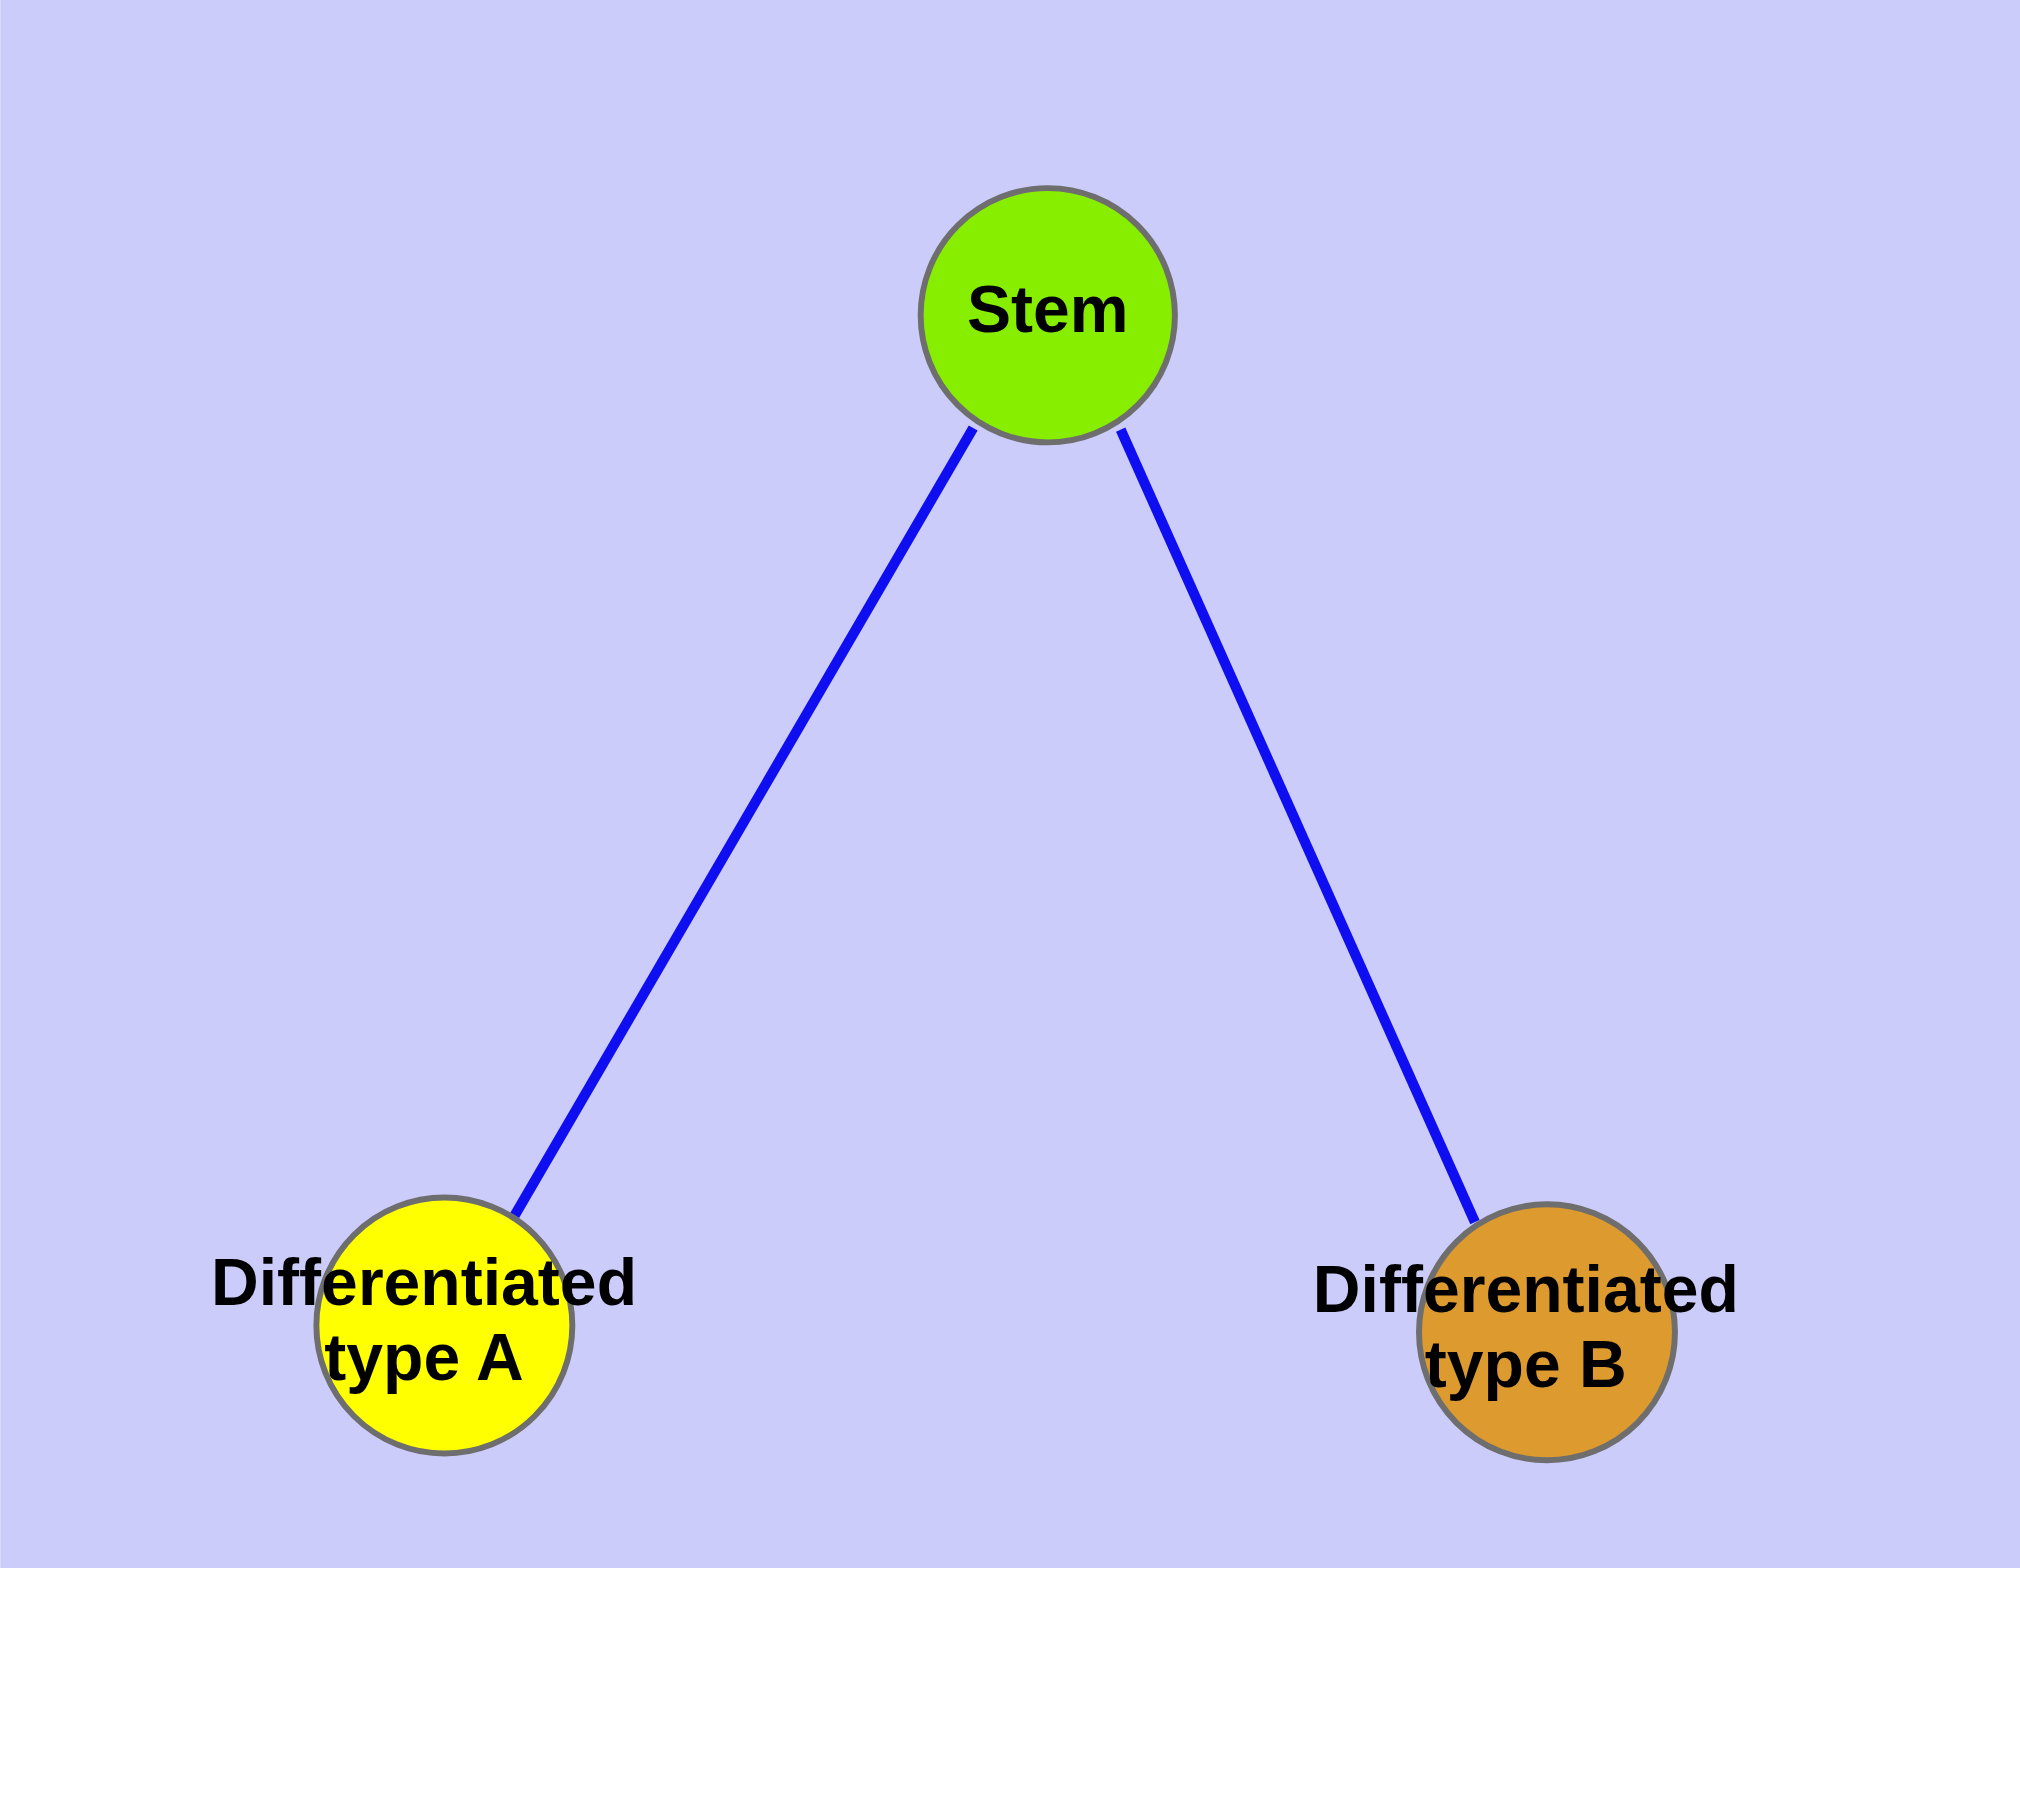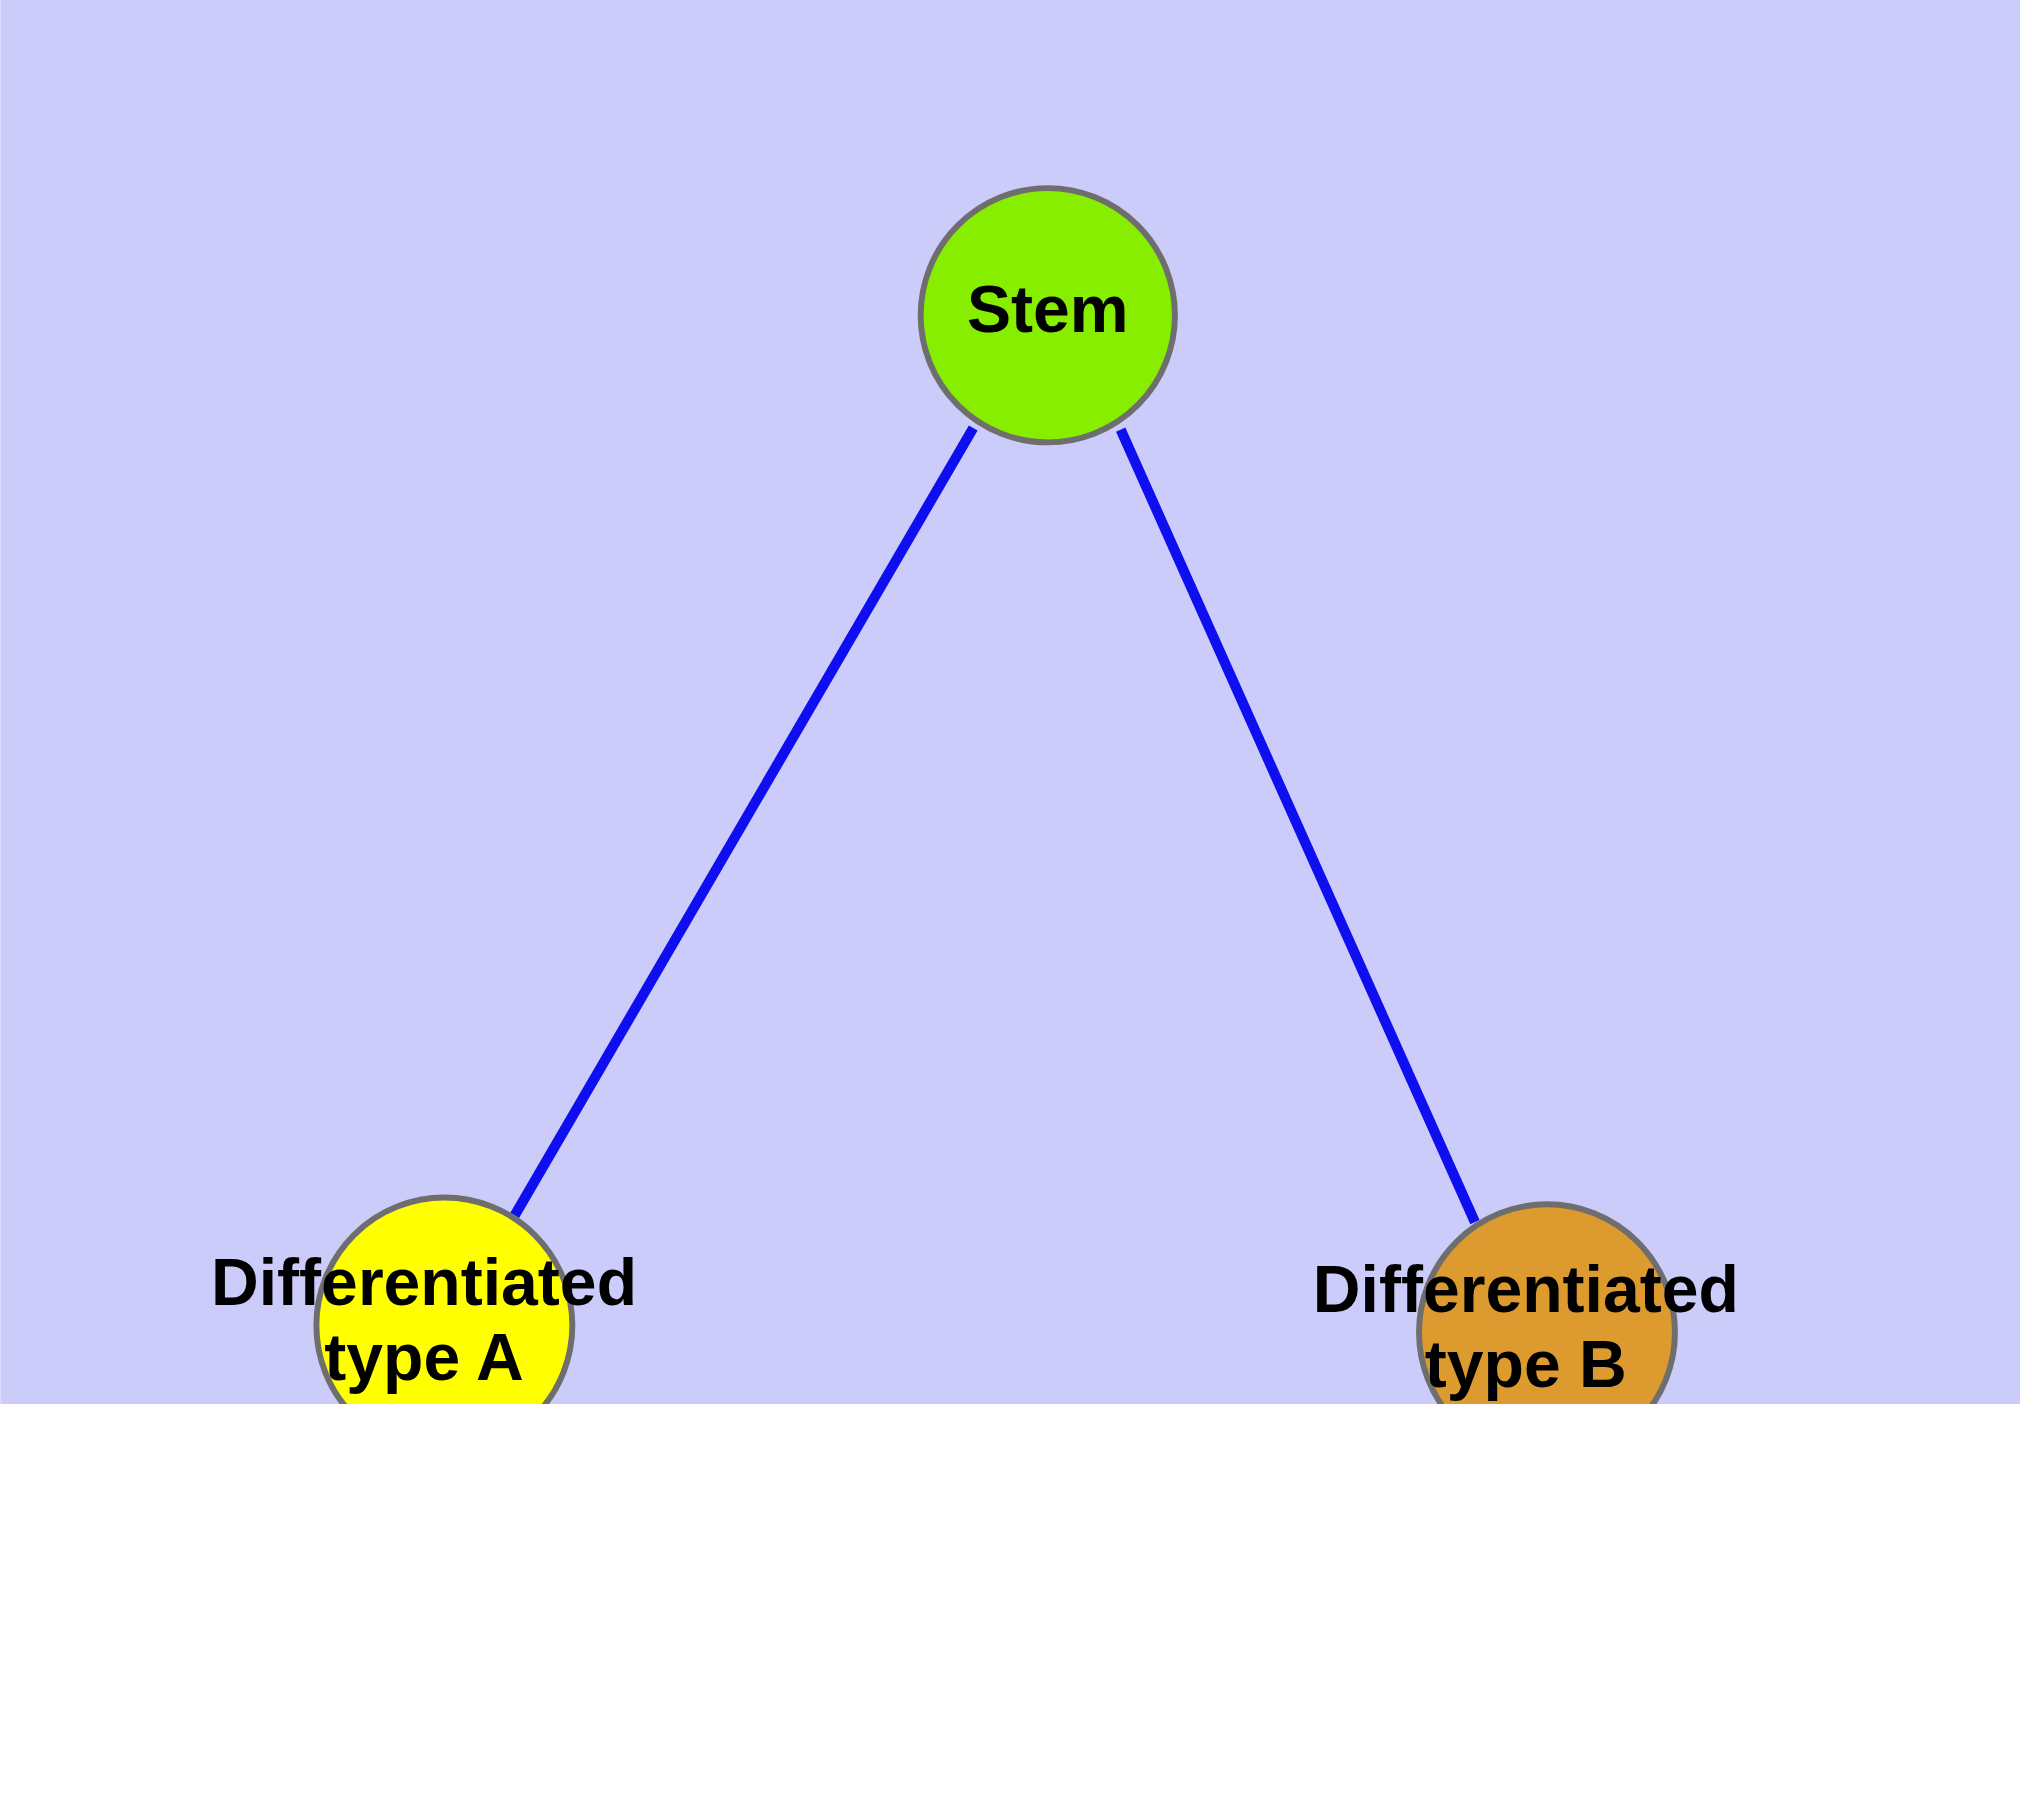--- a/index.html
+++ b/index.html
@@ -7,21 +7,21 @@
     margin: 0;
     padding: 0;
     background: #ffffff;
   }
   body {
     font-family: "Liberation Sans", sans-serif;
   }
   #canvas {
     position: relative;
     width: 2021px;
-    height: 1404px;
+    height: 1568px;
     overflow: hidden;
   }
   #graph-svg {
     position: absolute;
     top: 0;
     left: 0;
     width: 2021px;
     height: 1812px;
     display: block;
   }

